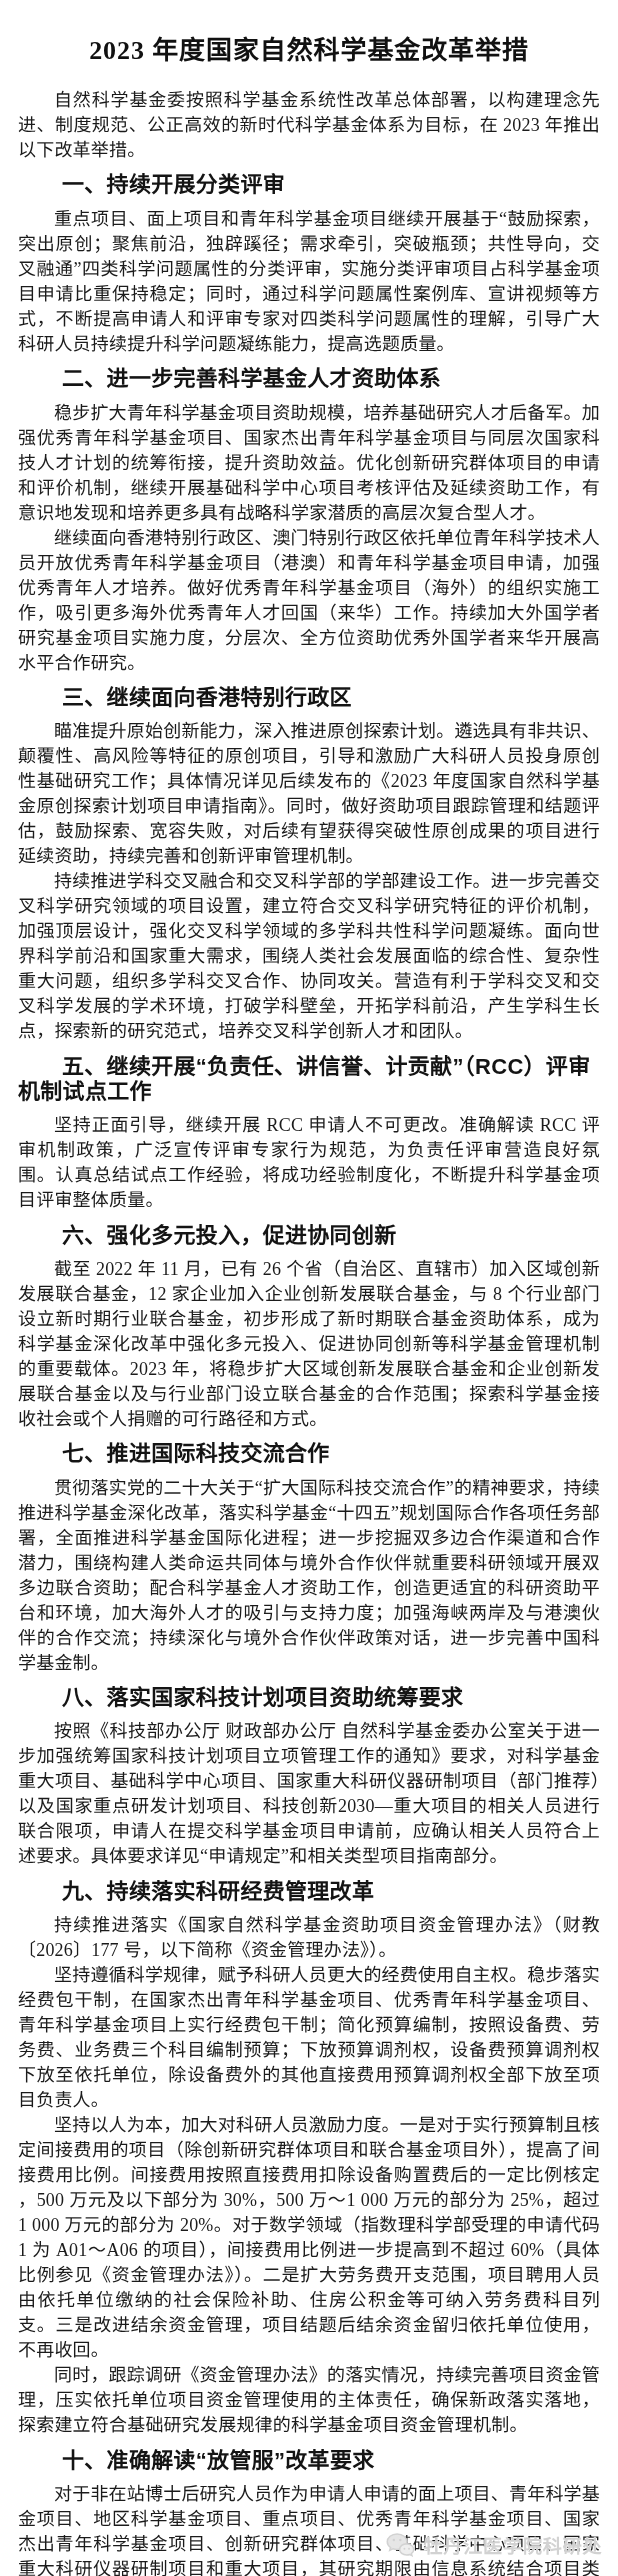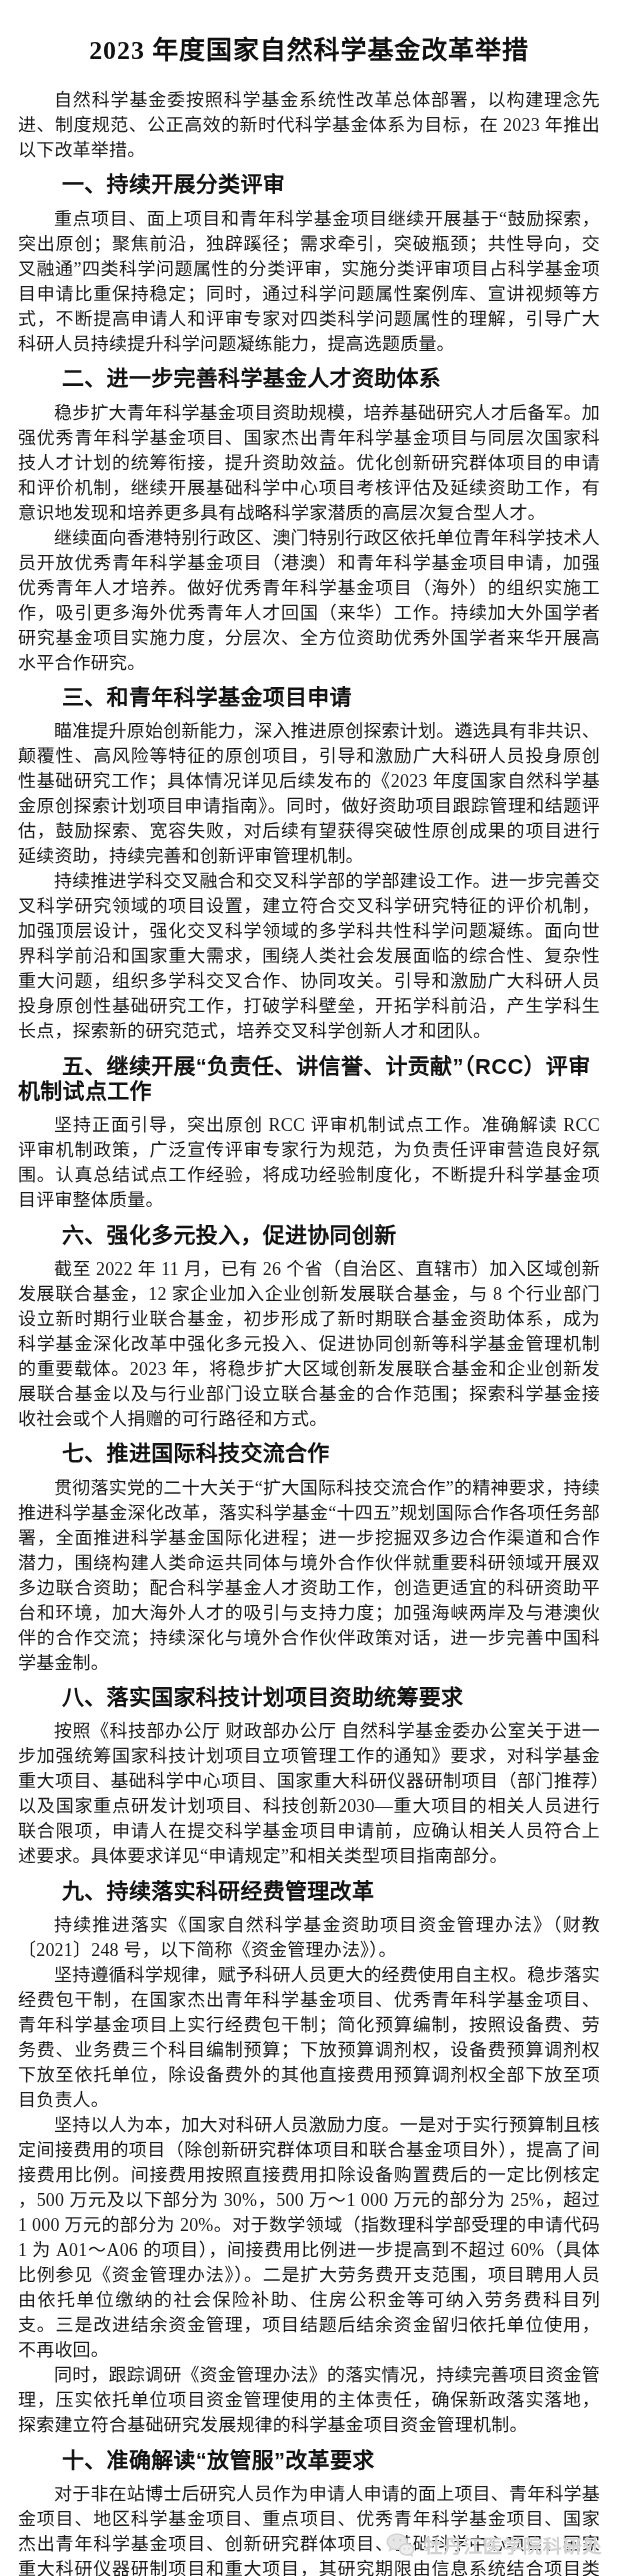--- a/index.html
+++ b/index.html
@@ -90,51 +90,51 @@
     <p class="body-para">重点项目、面上项目和青年科学基金项目继续开展基于“鼓励探索，突出原创；聚焦前沿，独辟蹊径；需求牵引，突破瓶颈；共性导向，交叉融通”四类科学问题属性的分类评审，实施分类评审项目占科学基金项目申请比重保持稳定；同时，通过科学问题属性案例库、宣讲视频等方式，不断提高申请人和评审专家对四类科学问题属性的理解，引导广大科研人员持续提升科学问题凝练能力，提高选题质量。</p>
   </section>
 
   <section>
     <h2 class="sec-heading">二、进一步完善科学基金人才资助体系</h2>
     <p class="body-para">稳步扩大青年科学基金项目资助规模，培养基础研究人才后备军。加强优秀青年科学基金项目、国家杰出青年科学基金项目与同层次国家科技人才计划的统筹衔接，提升资助效益。优化创新研究群体项目的申请和评价机制，继续开展基础科学中心项目考核评估及延续资助工作，有意识地发现和培养更多具有战略科学家潜质的高层次复合型人才。</p>
     <p class="body-para">继续面向香港特别行政区、澳门特别行政区依托单位青年科学技术人员开放优秀青年科学基金项目（港澳）和青年科学基金项目申请，加强优秀青年人才培养。做好优秀青年科学基金项目（海外）的组织实施工作，吸引更多海外优秀青年人才回国（来华）工作。持续加大外国学者研究基金项目实施力度，分层次、全方位资助优秀外国学者来华开展高水平合作研究。</p>
   </section>
 
   <section>
-    <h2 class="sec-heading">三、和青年科学基金项目申请</h2>
+    <h2 class="sec-heading">三、继续面向香港特别行政区</h2>
     <p class="body-para">瞄准提升原始创新能力，深入推进原创探索计划。遴选具有非共识、颠覆性、高风险等特征的原创项目，引导和激励广大科研人员投身原创性基础研究工作；具体情况详见后续发布的《2023 年度国家自然科学基金原创探索计划项目申请指南》。同时，做好资助项目跟踪管理和结题评估，鼓励探索、宽容失败，对后续有望获得突破性原创成果的项目进行延续资助，持续完善和创新评审管理机制。</p>
   </section>
 
   <section>
-    <p class="body-para">持续推进学科交叉融合和交叉科学部的学部建设工作。进一步完善交叉科学研究领域的项目设置，建立符合交叉科学研究特征的评价机制，加强顶层设计，强化交叉科学领域的多学科共性科学问题凝练。面向世界科学前沿和国家重大需求，围绕人类社会发展面临的综合性、复杂性重大问题，组织多学科交叉合作、协同攻关。引导和激励广大科研人员投身原创性基础研究工作，打破学科壁垒，开拓学科前沿，产生学科生长点，探索新的研究范式，培养交叉科学创新人才和团队。</p>
+    <p class="body-para">持续推进学科交叉融合和交叉科学部的学部建设工作。进一步完善交叉科学研究领域的项目设置，建立符合交叉科学研究特征的评价机制，加强顶层设计，强化交叉科学领域的多学科共性科学问题凝练。面向世界科学前沿和国家重大需求，围绕人类社会发展面临的综合性、复杂性重大问题，组织多学科交叉合作、协同攻关。营造有利于学科交叉和交叉科学发展的学术环境，打破学科壁垒，开拓学科前沿，产生学科生长点，探索新的研究范式，培养交叉科学创新人才和团队。</p>
   </section>
 
   <section>
     <h2 class="sec-heading">五、继续开展“负责任、讲信誉、计贡献”（RCC）评审机制试点工作</h2>
-    <p class="body-para">坚持正面引导，突出原创 RCC 评审机制试点工作。准确解读 RCC 评审机制政策，广泛宣传评审专家行为规范，为负责任评审营造良好氛围。认真总结试点工作经验，将成功经验制度化，不断提升科学基金项目评审整体质量。</p>
+    <p class="body-para">坚持正面引导，继续开展 RCC 申请人不可更改。准确解读 RCC 评审机制政策，广泛宣传评审专家行为规范，为负责任评审营造良好氛围。认真总结试点工作经验，将成功经验制度化，不断提升科学基金项目评审整体质量。</p>
   </section>
 
   <section>
     <h2 class="sec-heading">六、强化多元投入，促进协同创新</h2>
     <p class="body-para">截至 2022 年 11 月，已有 26 个省（自治区、直辖市）加入区域创新发展联合基金，12 家企业加入企业创新发展联合基金，与 8 个行业部门设立新时期行业联合基金，初步形成了新时期联合基金资助体系，成为科学基金深化改革中强化多元投入、促进协同创新等科学基金管理机制的重要载体。2023 年，将稳步扩大区域创新发展联合基金和企业创新发展联合基金以及与行业部门设立联合基金的合作范围；探索科学基金接收社会或个人捐赠的可行路径和方式。</p>
   </section>
 
   <section>
     <h2 class="sec-heading">七、推进国际科技交流合作</h2>
     <p class="body-para">贯彻落实党的二十大关于“扩大国际科技交流合作”的精神要求，持续推进科学基金深化改革，落实科学基金“十四五”规划国际合作各项任务部署，全面推进科学基金国际化进程；进一步挖掘双多边合作渠道和合作潜力，围绕构建人类命运共同体与境外合作伙伴就重要科研领域开展双多边联合资助；配合科学基金人才资助工作，创造更适宜的科研资助平台和环境，加大海外人才的吸引与支持力度；加强海峡两岸及与港澳伙伴的合作交流；持续深化与境外合作伙伴政策对话，进一步完善中国科学基金制。</p>
   </section>
 
   <section>
     <h2 class="sec-heading">八、落实国家科技计划项目资助统筹要求</h2>
     <p class="body-para">按照《科技部办公厅 财政部办公厅 自然科学基金委办公室关于进一步加强统筹国家科技计划项目立项管理工作的通知》要求，对科学基金重大项目、基础科学中心项目、国家重大科研仪器研制项目（部门推荐）以及国家重点研发计划项目、科技创新2030—重大项目的相关人员进行联合限项，申请人在提交科学基金项目申请前，应确认相关人员符合上述要求。具体要求详见“申请规定”和相关类型项目指南部分。</p>
   </section>
 
   <section>
     <h2 class="sec-heading">九、持续落实科研经费管理改革</h2>
-    <p class="body-para">持续推进落实《国家自然科学基金资助项目资金管理办法》（财教〔2021〕248 号，以下简称《资金管理办法》）。</p>
+    <p class="body-para">持续推进落实《国家自然科学基金资助项目资金管理办法》（财教〔2026〕177 号，以下简称《资金管理办法》）。</p>
     <p class="body-para">坚持遵循科学规律，赋予科研人员更大的经费使用自主权。稳步落实经费包干制，在国家杰出青年科学基金项目、优秀青年科学基金项目、青年科学基金项目上实行经费包干制；简化预算编制，按照设备费、劳务费、业务费三个科目编制预算；下放预算调剂权，设备费预算调剂权下放至依托单位，除设备费外的其他直接费用预算调剂权全部下放至项目负责人。</p>
     <p class="body-para">坚持以人为本，加大对科研人员激励力度。一是对于实行预算制且核定间接费用的项目（除创新研究群体项目和联合基金项目外），提高了间接费用比例。间接费用按照直接费用扣除设备购置费后的一定比例核定 ，500 万元及以下部分为 30%，500 万～1 000 万元的部分为 25%，超过 1 000 万元的部分为 20%。对于数学领域（指数理科学部受理的申请代码 1 为 A01～A06 的项目），间接费用比例进一步提高到不超过 60%（具体比例参见《资金管理办法》）。二是扩大劳务费开支范围，项目聘用人员由依托单位缴纳的社会保险补助、住房公积金等可纳入劳务费科目列支。三是改进结余资金管理，项目结题后结余资金留归依托单位使用，不再收回。</p>
     <p class="body-para">同时，跟踪调研《资金管理办法》的落实情况，持续完善项目资金管理，压实依托单位项目资金管理使用的主体责任，确保新政落实落地，探索建立符合基础研究发展规律的科学基金项目资金管理机制。</p>
   </section>
 
   <section>
     <h2 class="sec-heading">十、准确解读“放管服”改革要求</h2>
     <p class="body-para">对于非在站博士后研究人员作为申请人申请的面上项目、青年科学基金项目、地区科学基金项目、重点项目、优秀青年科学基金项目、国家杰出青年科学基金项目、创新研究群体项目、基础科学中心项目、国家重大科研仪器研制项目和重大项目，其研究期限由信息系统结合项目类型自动生成，申请人不可更改，为科学技术人员提供更便捷的服务。同时，继续实行填写主要参与者时不再列入学生，项目申请书中主要参与者信息在线采集，填写论文等研究成果时根据其发表时的真实情况如实规范列出所有作者署名、不再标注第一作者或通讯作者等举措，减轻科学技术人员填表负担。</p>
   </section>
 

